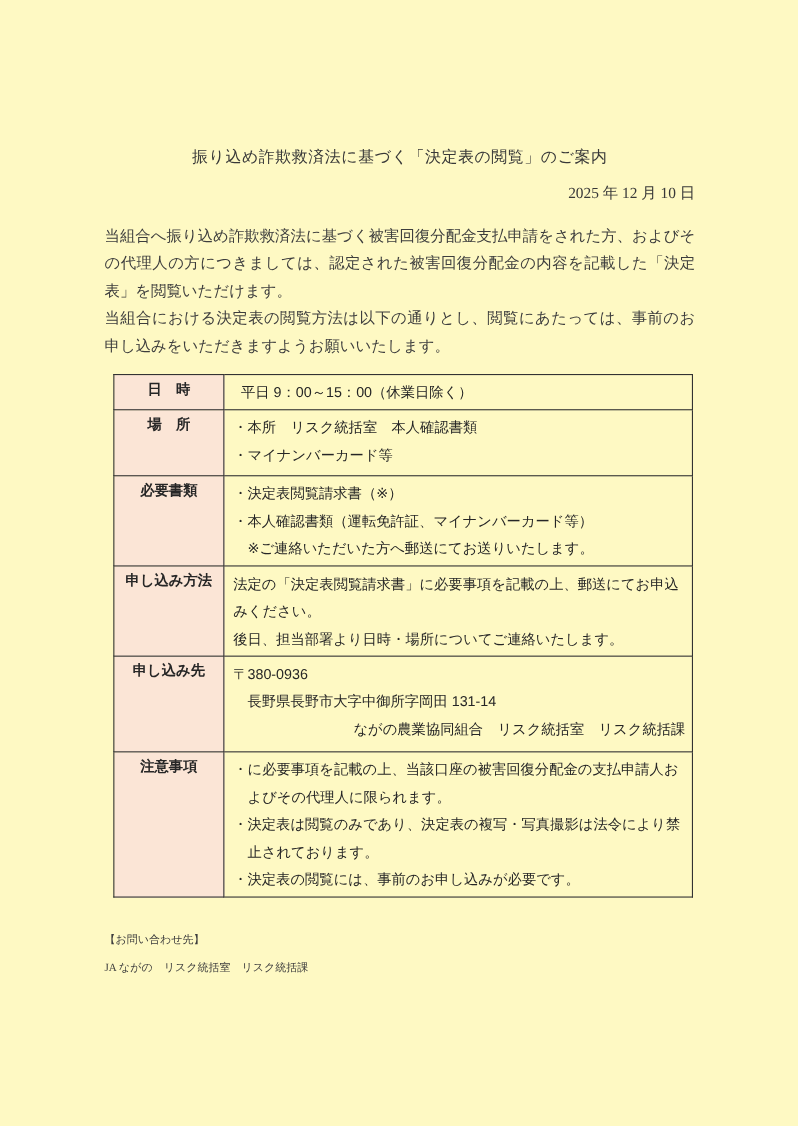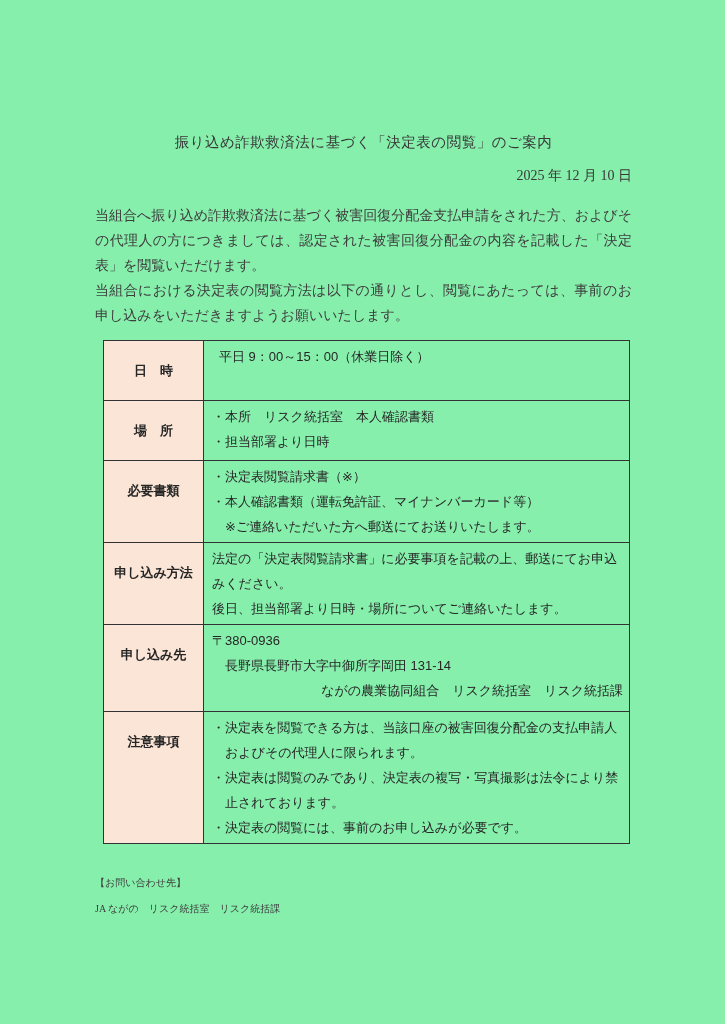--- a/index.html
+++ b/index.html
@@ -1,21 +1,21 @@
 <!DOCTYPE html>
 <html style="--header-cell-bg: #fbe5d6; --table-border: #333333; --text: #3d3d3d;"><head>
 <meta charset="utf-8">
 <style>
   * { margin: 0; padding: 0; box-sizing: border-box; }
   html, body { background: #ffffff; }
   .page {
     position: relative;
     width: 725px;
     height: 1024px;
-    background: #86efac;
+    background: #fef9c3;
     overflow: hidden;
     font-family: "Liberation Serif", "DejaVu Serif", serif;
     color: #3d3d3d;
   }
   .content {
     position: absolute;
     left: 95px;
     top: 0;
     width: 537px;
   }
@@ -52,21 +52,21 @@
   table.info th, table.info td {
     border: 1px solid #333333;
     vertical-align: top;
     line-height: 25px;
   }
   table.info th {
     width: 100px;
     background: var(--header-cell-bg, #fbe5d6);
     font-weight: bold;
     text-align: center;
-    padding: 17px 2px;
+    padding: 0 2px;
   }
   table.info td {
     padding: 3px 6px 3px 8px;
   }
   .r1 td { height: 32px; }
   .r2 td { height: 60px; }
   .r3 td { height: 80px; }
   .r4 td { height: 76px; }
   .r5 td { height: 87px; }
   .r6 td { height: 130px; }
@@ -102,21 +102,21 @@
           <tr class="r1">
         <th>日　時</th>
         <td>
           <span class="line pad-half">平日 9：00～15：00（休業日除く）</span>
         </td>
       </tr>
       <tr class="r2">
         <th>場　所</th>
         <td>
           <span class="line">・本所　リスク統括室　本人確認書類</span>
-          <span class="line">・担当部署より日時</span>
+          <span class="line">・マイナンバーカード等</span>
         </td>
       </tr>
       <tr class="r3">
         <th>必要書類</th>
         <td>
           <span class="line">・決定表閲覧請求書（※）</span>
           <span class="line">・本人確認書類（運転免許証、マイナンバーカード等）</span>
           <span class="line ind1">※ご連絡いただいた方へ郵送にてお送りいたします。</span>
         </td>
       </tr>
@@ -131,21 +131,21 @@
         <th>申し込み先</th>
         <td>
           <span class="line">〒380-0936</span>
           <span class="line ind1">長野県長野市大字中御所字岡田 131-14</span>
           <span class="line ind3">ながの農業協同組合　リスク統括室　リスク統括課</span>
         </td>
       </tr>
       <tr class="r6">
         <th>注意事項</th>
         <td>
-          <span class="line hang">・決定表を閲覧できる方は、当該口座の被害回復分配金の支払申請人およびその代理人に限られます。</span>
+          <span class="line hang">・に必要事項を記載の上、当該口座の被害回復分配金の支払申請人およびその代理人に限られます。</span>
           <span class="line hang">・決定表は閲覧のみであり、決定表の複写・写真撮影は法令により禁止されております。</span>
           <span class="line hang">・決定表の閲覧には、事前のお申し込みが必要です。</span>
         </td>
       </tr>
     </tbody>
       </table>
 
     <div class="contact">
       <div>【お問い合わせ先】</div>
       <div>JA ながの　リスク統括室　リスク統括課</div>

